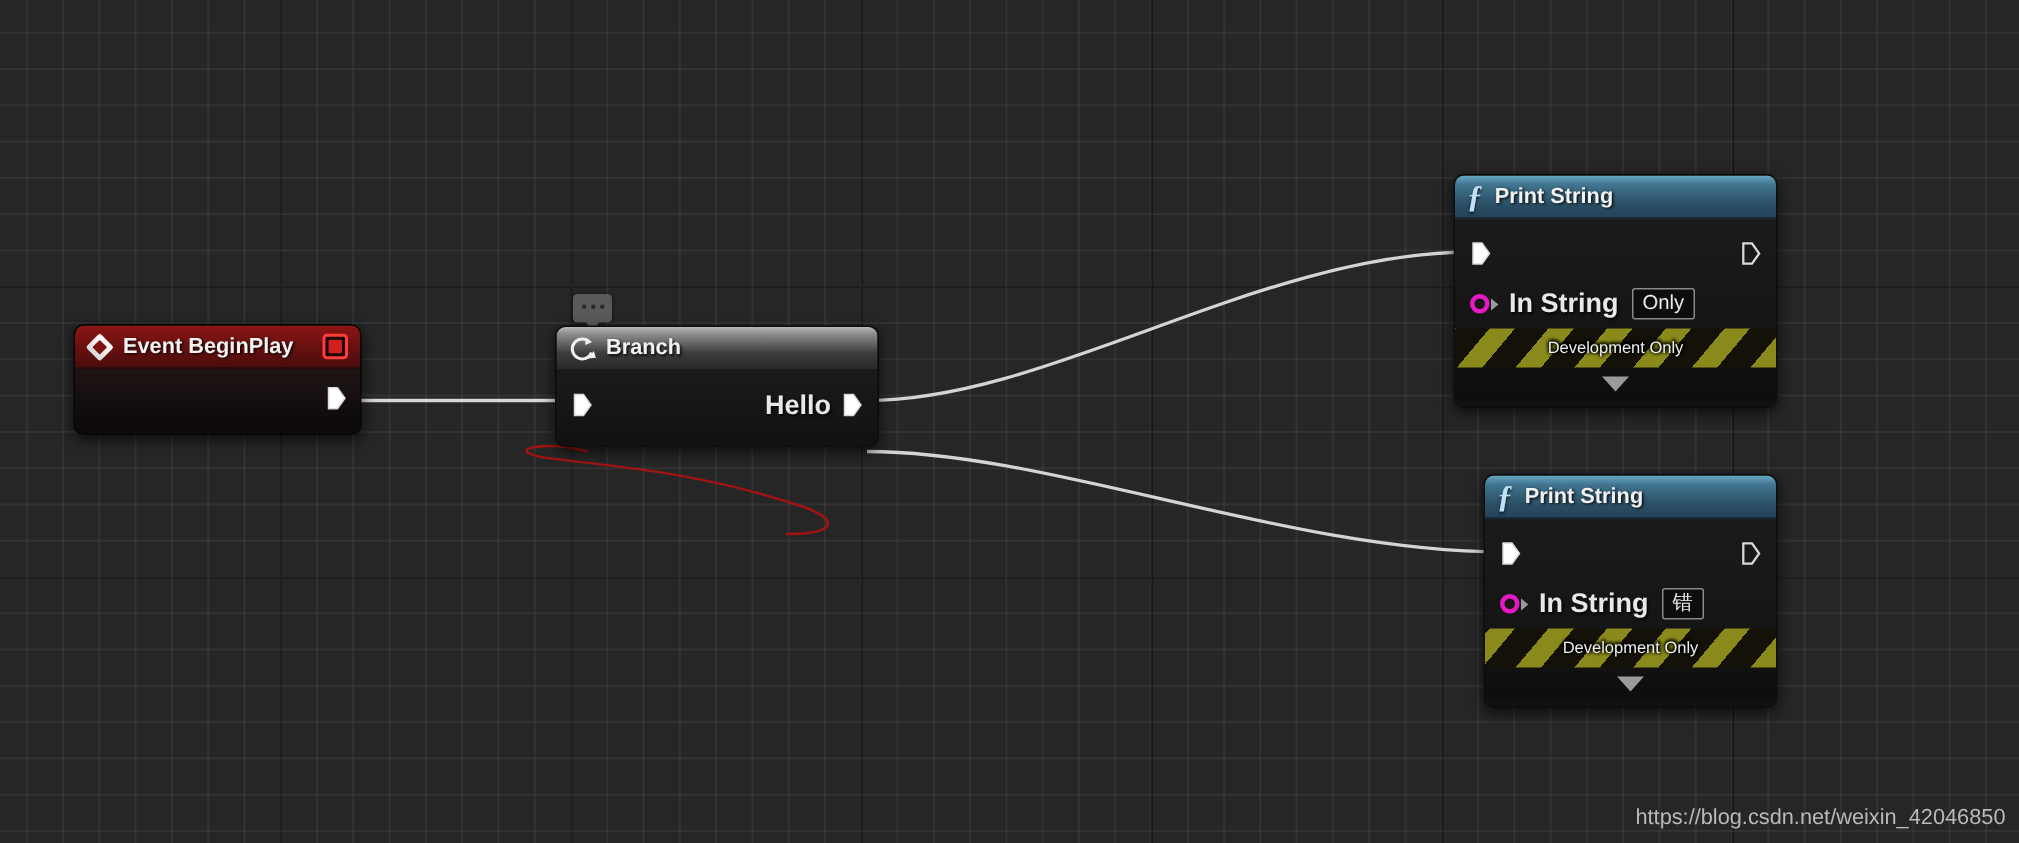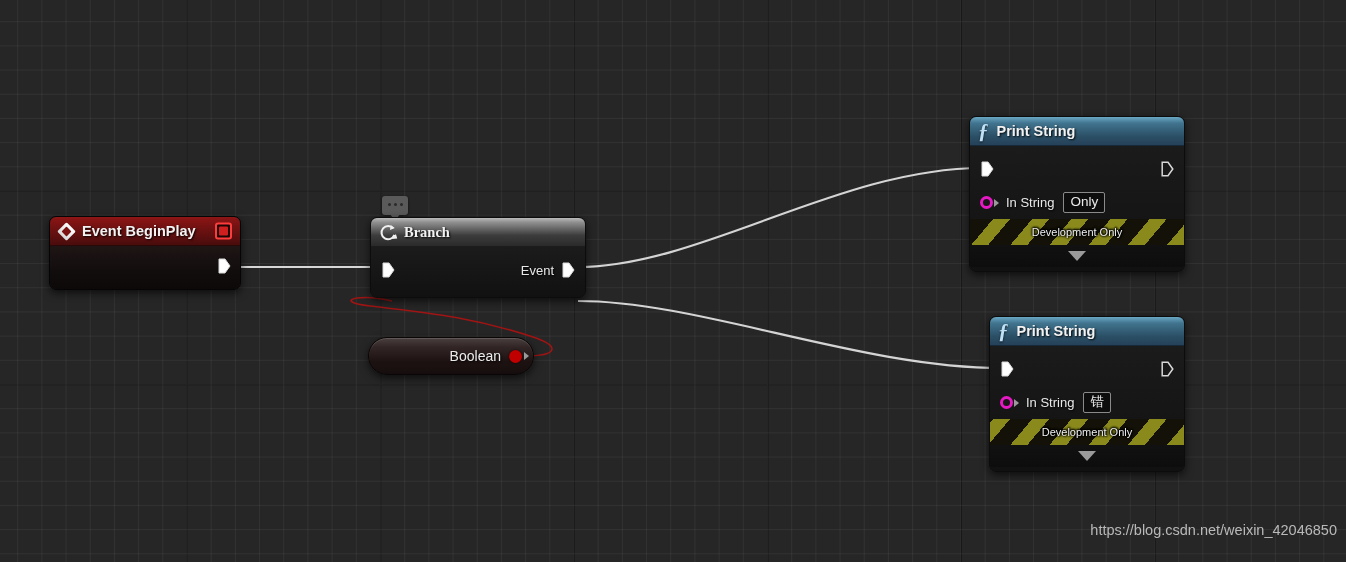--- a/index.html
+++ b/index.html
@@ -75,21 +75,20 @@
   }
   .node-event .node-inner { border: 1px solid #050505; }
   .node-event .node-body {
     background: linear-gradient(to bottom, #1f1515 0%, #120d0d 60%, #0d0909 100%);
   }
 
   
   .head-branch {
     background: linear-gradient(to bottom, #b9b9b9 0%, #8e8e8e 16%, #3c3c3c 62%, #2a2a2a 100%);
     border-bottom: 1px solid #1c1c1c;
-    font-family: Liberation Serif, serif;
   }
 
   
   .head-func {
     background: linear-gradient(to bottom, #69a8c4 0%, #41748f 22%, #2b5066 68%, #25415a 100%);
     border-bottom: 1px solid #16293a;
   }
 
   
   .icon-diamond {
@@ -145,23 +144,24 @@
     display: flex;
     align-items: center;
     height: 34px;
   }
   .exec-pin {
     width: 13px; height: 16px;
     flex: 0 0 auto;
   }
   .pin-label {
     color: #e8e8e8;
-    font-size: 13px;
+    font-size: 18px;
     text-shadow: 1px 1px 2px rgba(0,0,0,0.9);
     white-space: nowrap;
+    font-weight: bold;
   }
   .dot-pin {
     width: 13px; height: 13px;
     border-radius: 50%;
     flex: 0 0 auto;
   }
   .dot-red { background: #c00000; box-shadow: 0 0 2px rgba(0,0,0,0.8); }
   .dot-arrow {
     width: 0; height: 0;
     border-left: 5px solid #9a9a9a;
@@ -340,38 +340,33 @@
         <span class="node-title">Branch</span>
       </div>
       <div class="node-body" style="padding:6px 0 10px 0;">
 
         <div class="pin-row">
           <span style="width:11px;"></span>
           <svg class="exec-pin" viewBox="0 0 13 16">
             <path d="M1 1 L7 1 L12 8 L7 15 L1 15 Z" fill="#ffffff" stroke="#d9d9d9" stroke-width="1"></path>
           </svg>
           <span style="flex:1 1 auto;"></span>
-          <span class="pin-label">Event</span>
+          <span class="pin-label">Hello</span>
           <span style="width:8px;"></span>
           <svg class="exec-pin" viewBox="0 0 13 16">
             <path d="M1 1 L7 1 L12 8 L7 15 L1 15 Z" fill="#ffffff" stroke="#d9d9d9" stroke-width="1"></path>
           </svg>
           <span style="width:10px;"></span>
         </div>
 
 
       </div>
     </div>
   </div>
 
-  <div class="var-node" style="left:368px; top:337px; width:166px;">
-    <span class="var-label">Boolean</span>
-    <span class="dot-pin dot-red"></span>
-    <span class="dot-arrow" style="margin-left:2px; margin-right:-10px;"></span>
-  </div>
 
   <div class="node" style="left:969px; top:116px; width:216px;">
     <div class="node-inner">
       <div class="node-head head-func">
         <span class="icon-func">ƒ</span>
         <span class="node-title">Print String</span>
       </div>
       <div class="node-body" style="padding:6px 0 4px 0;">
 
         <div class="pin-row">
@@ -441,15 +436,15 @@
           <span>Development Only</span>
         </div>
         <div class="dev-arrow-row">
           <span class="dev-arrow"></span>
         </div>
 
       </div>
     </div>
   </div>
 
-  <div class="watermark" style="right:9px; bottom:24px;text-align:center;">https://blog.csdn.net/weixin_42046850</div>
+  <div class="watermark" style="right:9px; bottom:9px;text-align:center;">https://blog.csdn.net/weixin_42046850</div>
 
 </div>
 
 </body></html>

